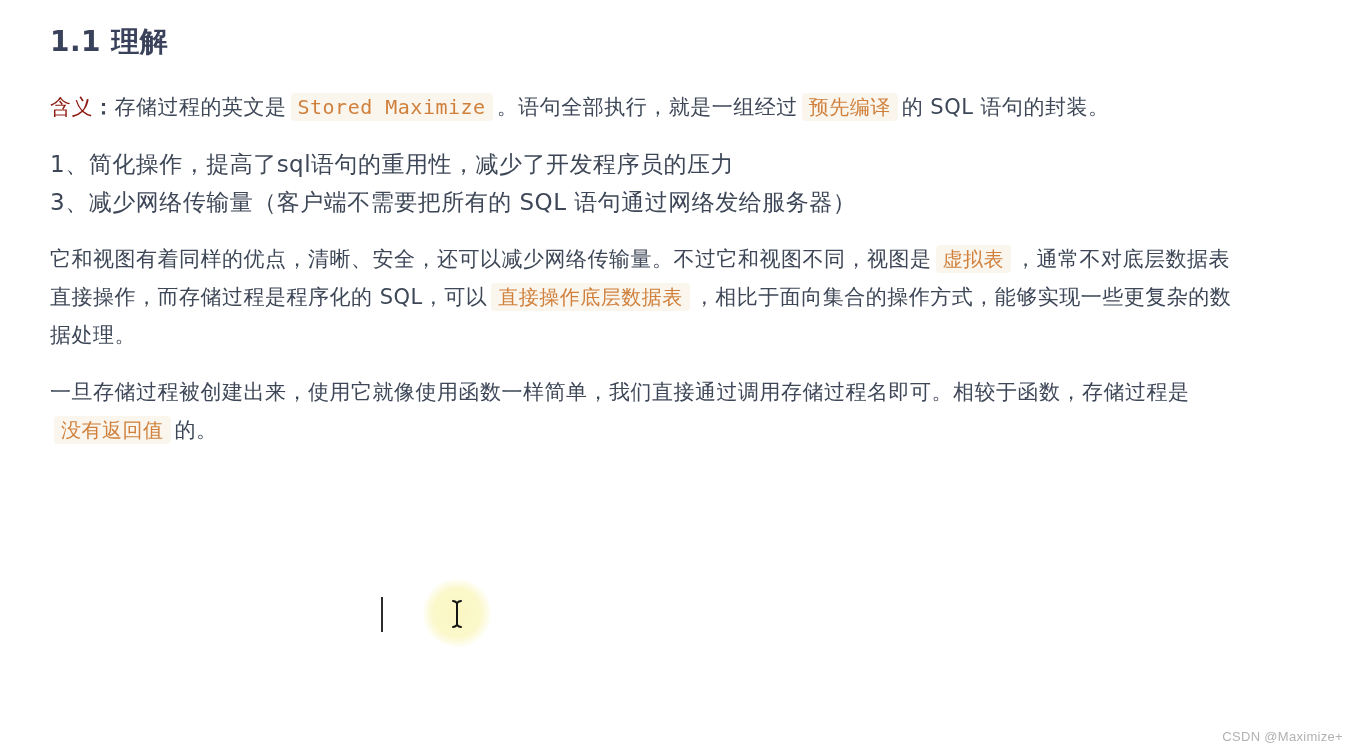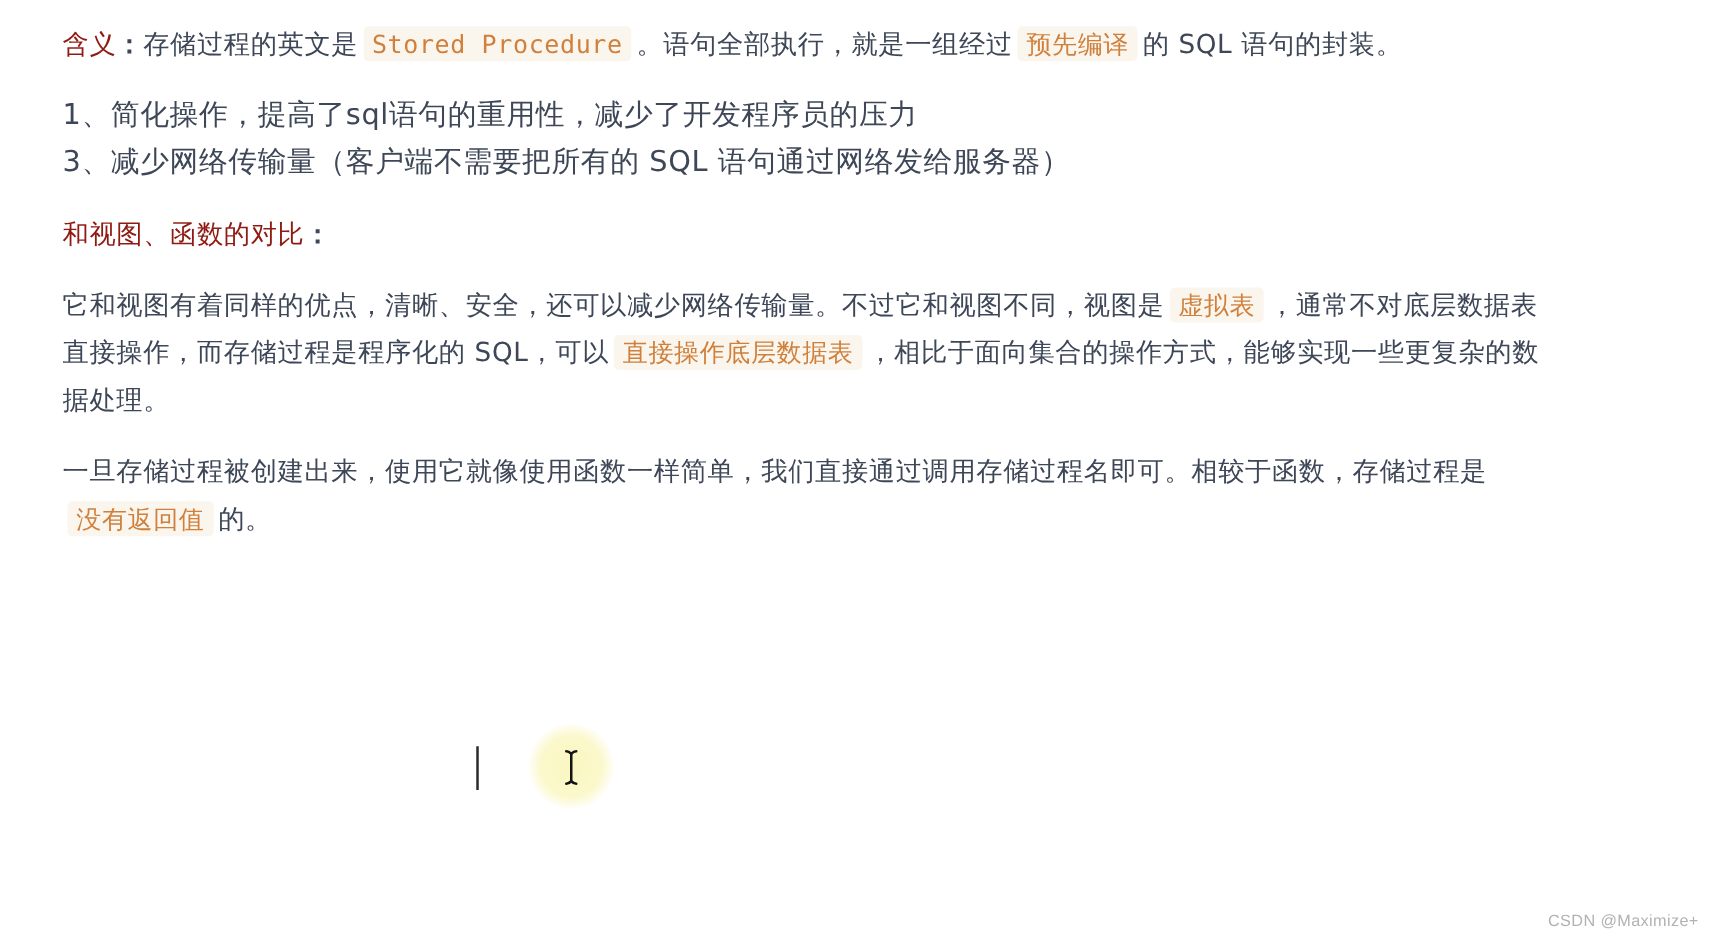--- a/index.html
+++ b/index.html
@@ -22,49 +22,49 @@
   .lead{font-weight:400;color:#8e1a12;}
   .lead-colon{color:#3d4757;font-weight:700;}
   .codespan{
     font-family:"DejaVu Sans Mono","Liberation Mono",monospace;
     color:#d0803c;background:#faf6ee;border-radius:4px;
     padding:2px 7px;margin:0 4px;font-size:20px;white-space:nowrap;
   }
   .list{margin:0 0 19px 0;}
   .list-item{font-size:23px;line-height:38px;letter-spacing:0.5px;}
   .watermark{
-    position:absolute;right:8px;bottom:5px;
+    position:absolute;right:24px;bottom:5px;
     font-family:"Liberation Sans","DejaVu Sans",sans-serif;
     font-size:13px;color:#b2b2b2;letter-spacing:0.3px;
   }
   .caret{
     position:absolute;left:381px;top:597px;width:2px;height:35px;background:#2b2b2b;
   }
   .cursor-glow{
     position:absolute;left:423px;top:579px;width:68px;height:68px;border-radius:50%;
     background:radial-gradient(circle,rgba(250,246,190,0.95) 0%,rgba(250,246,190,0.8) 50%,rgba(250,246,190,0) 74%);
   }
   .ibeam{position:absolute;left:450px;top:599px;}
 </style>
 </head>
 <body>
 
 <div class="doc">
 
+  <h1 class="title">1.1 理解</h1>
 
-  <p class="para"><span class="lead">含义</span><span class="lead-colon">：</span><span>存储过程的英文是</span><span class="codespan">Stored Procedure</span><span>。语句全部执行，就是一组经过</span><span class="codespan">预先编译</span><span>的 SQL 语句的封装。</span></p>
+  <p class="para"><span class="lead">含义</span><span class="lead-colon">：</span><span>存储过程的英文是</span><span class="codespan">Stored Maximize</span><span>。语句全部执行，就是一组经过</span><span class="codespan">预先编译</span><span>的 SQL 语句的封装。</span></p>
 
 
 
   <div class="list">
     <div class="list-item">1、简化操作，提高了sql语句的重用性，减少了开发程序员的压力</div>
     <div class="list-item">3、减少网络传输量（客户端不需要把所有的 SQL 语句通过网络发给服务器）</div>
   </div>
 
-  <p class="para"><span class="lead">和视图、函数的对比</span><span class="lead-colon">：</span></p>
 
   <p class="para"><span>它和视图有着同样的优点，清晰、安全，还可以减少网络传输量。不过它和视图不同，视图是</span><span class="codespan">虚拟表</span><span>，通常不对底层数据表直接操作，而存储过程是程序化的 SQL，可以</span><span class="codespan">直接操作底层数据表</span><span>，相比于面向集合的操作方式，能够实现一些更复杂的数据处理。</span></p>
 
   <p class="para"><span>一旦存储过程被创建出来，使用它就像使用函数一样简单，我们直接通过调用存储过程名即可。相较于函数，存储过程是</span><span class="codespan">没有返回值</span><span>的。</span></p>
 
 </div>
 
 <div class="caret"></div>
 
 <div class="cursor-glow"></div>

